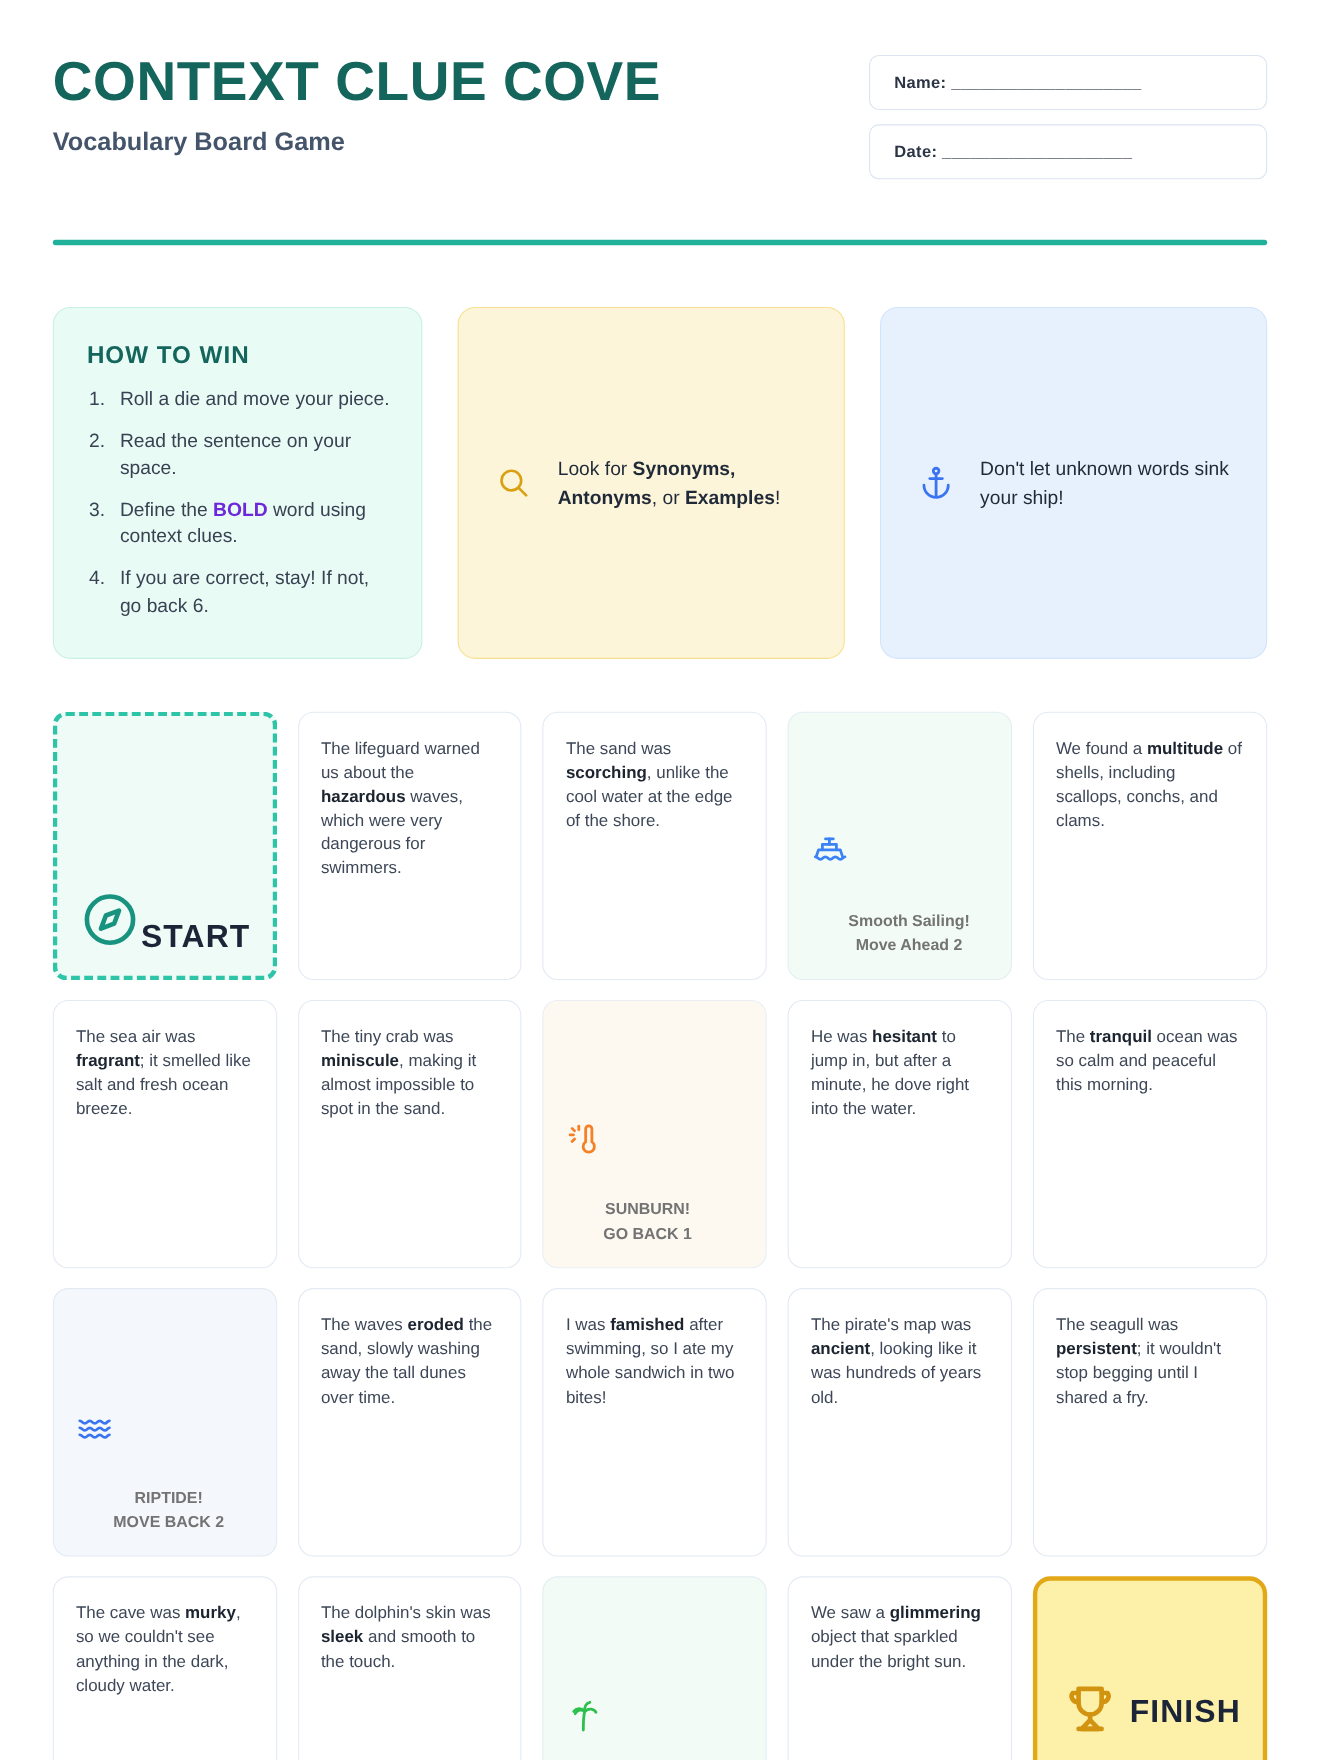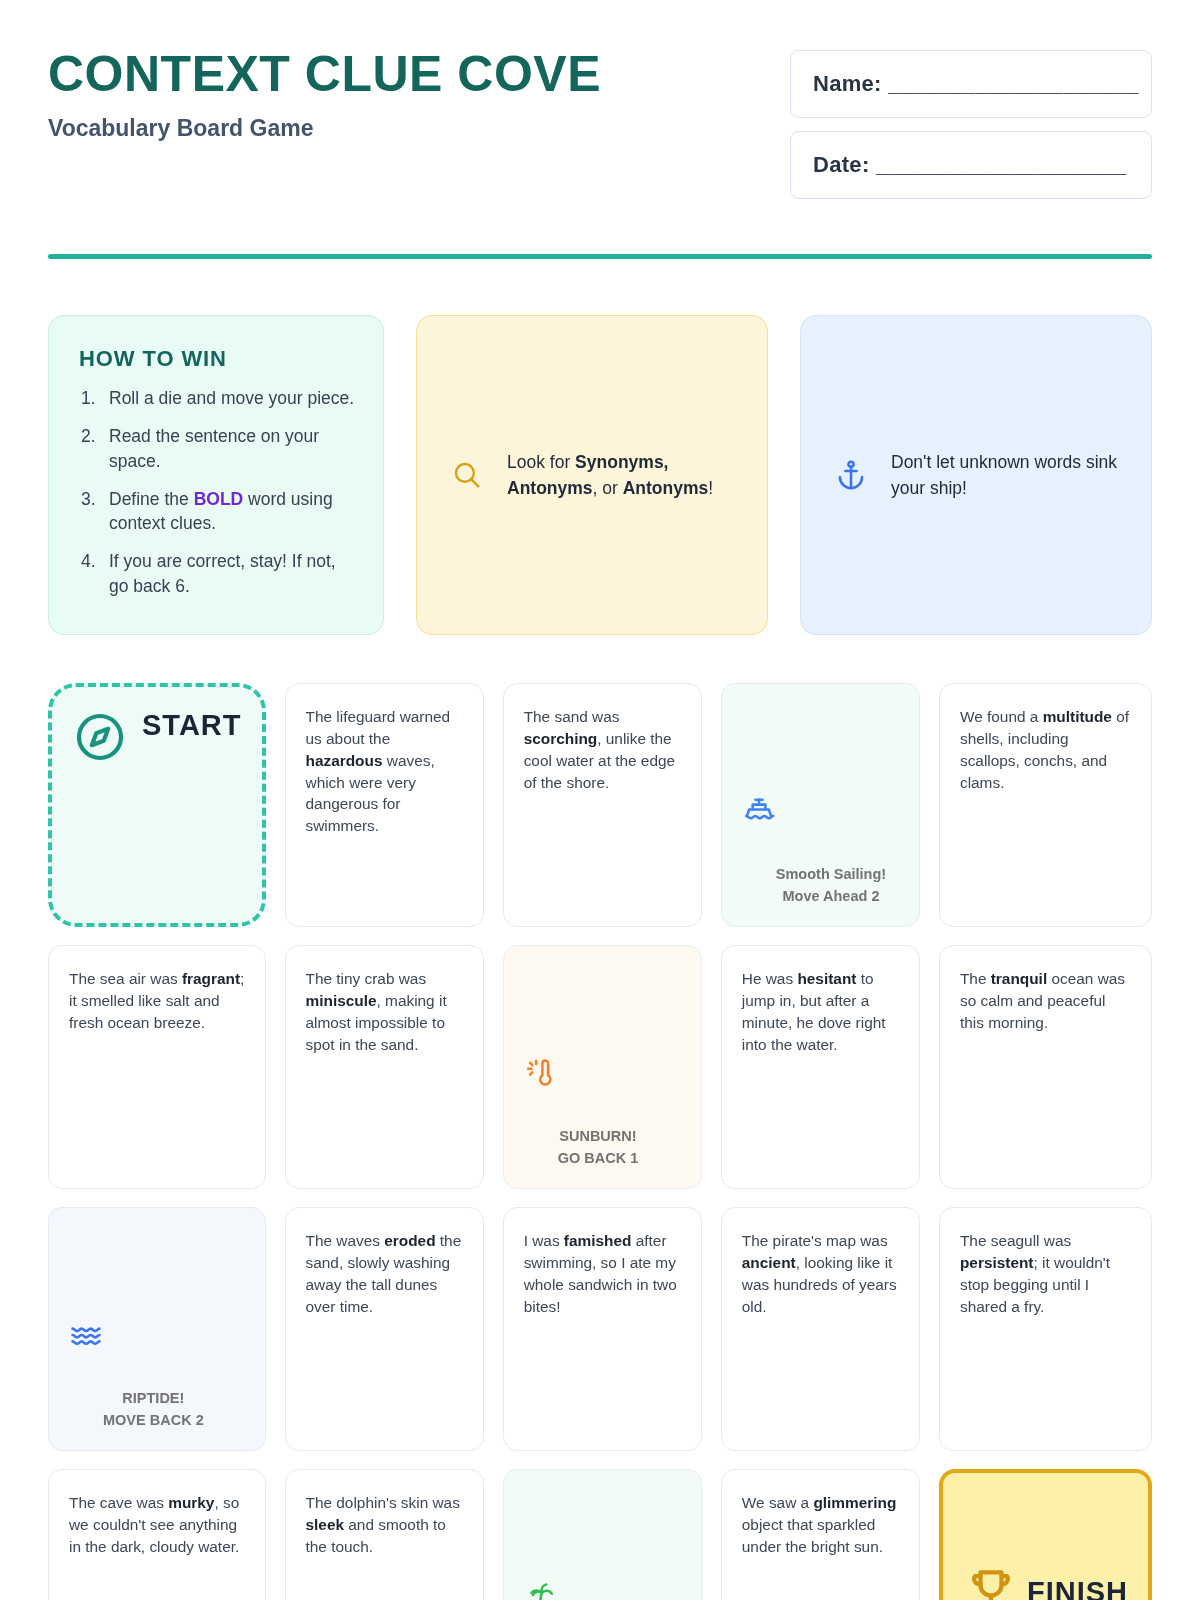--- a/index.html
+++ b/index.html
@@ -15,22 +15,22 @@
   .header { display: flex; align-items: flex-start; justify-content: space-between; padding-top: 40px; }
   .title-block { padding-top: 8px; }
   .main-title {
     font-size: 50px; font-weight: 700; letter-spacing: 0.5px;
     color: #14655c; line-height: 1.05;
   }
   .sub-title { font-size: 23px; font-weight: 600; color: #44546a; margin-top: 14px; }
   .fields { width: 362px; padding-top: 10px; }
   .field-box {
     border: 1.5px solid #dbe4f0; border-radius: 9px; background: #fff;
-    height: 68px; display: flex; align-items: center; padding: 0 22px;
-    font-size: 22px; font-weight: 600; color: #2b3445; margin-bottom: 13px;
+    height: 50px; display: flex; align-items: center; padding: 0 22px;
+    font-size: 15px; font-weight: 600; color: #2b3445; margin-bottom: 13px;
     letter-spacing: 0.3px; white-space: nowrap; overflow: hidden;
   }
   .rule { height: 5px; background: #21b099; border-radius: 3px; margin-top: 42px; }
 
   
   .info-row { display: flex; gap: 32px; margin-top: 56px; }
   .card-howto {
     flex: 0 0 336px; background: #e9fbf5; border: 1.5px solid #c9f0e5;
     border-radius: 16px; padding: 30px 26px 22px 30px;
   }
@@ -71,22 +71,22 @@
   }
   .tile-sentence { font-size: 15.4px; line-height: 1.42; color: #3d4757; }
   .tile-sentence b { font-weight: 700; color: #1c2430; }
   .answer-blank {
     margin-top: auto; height: 25px; border-radius: 6px; background: #ccf5e6;
   }
 
   
   .tile.start {
     background: #eefbf6; border: 4px dashed #2ec4a8;
-    align-items: flex-start; justify-content: center; gap: 14px;
-    border-radius: 28px;
+    align-items: flex-end; justify-content: center; 
+    border-radius: 12px;
   }
   .tile.start .big-label {
     font-size: 29px; font-weight: 700; color: #1b2537; letter-spacing: 1px;
   }
   .tile.finish {
     background: #fdf0a8; border: 4px solid #e3a817; border-radius: 16px;
     align-items: center; justify-content: center; gap: 8px;
   }
   .tile.finish .big-label {
     font-size: 29px; font-weight: 700; color: #1b2537; letter-spacing: 1px;
@@ -131,21 +131,21 @@
         </ol>
     </div>
 
     <div class="card-tip yellow">
       <div class="tip-icon">
         <svg width="34" height="34" viewBox="0 0 24 24" fill="none" stroke="#d9a111" stroke-width="1.7" stroke-linecap="round">
           <circle cx="10.5" cy="10.5" r="6.3"></circle>
             <line x1="15.2" y1="15.2" x2="20" y2="20"></line>
         </svg>
       </div>
-      <div class="tip-text" id="tip-text-0">Look for <b>Synonyms, Antonyms</b>, or <b>Antonyms</b>!</div>
+      <div class="tip-text" id="tip-text-0">Look for <b>Synonyms, Antonyms</b>, or <b>Examples</b>!</div>
     </div>
 
     <div class="card-tip blue">
       <div class="tip-icon">
         <svg width="34" height="34" viewBox="0 0 24 24" fill="none" stroke="#3b74f0" stroke-width="1.8" stroke-linecap="round" stroke-linejoin="round">
           <circle cx="12" cy="4.4" r="1.8"></circle>
             <line x1="12" y1="6.2" x2="12" y2="20.5"></line>
           <line x1="8" y1="9.2" x2="16" y2="9.2"></line>
           <path d="M4.2 13.5a7.8 7.8 0 0 0 15.6 0"></path>
         </svg>

